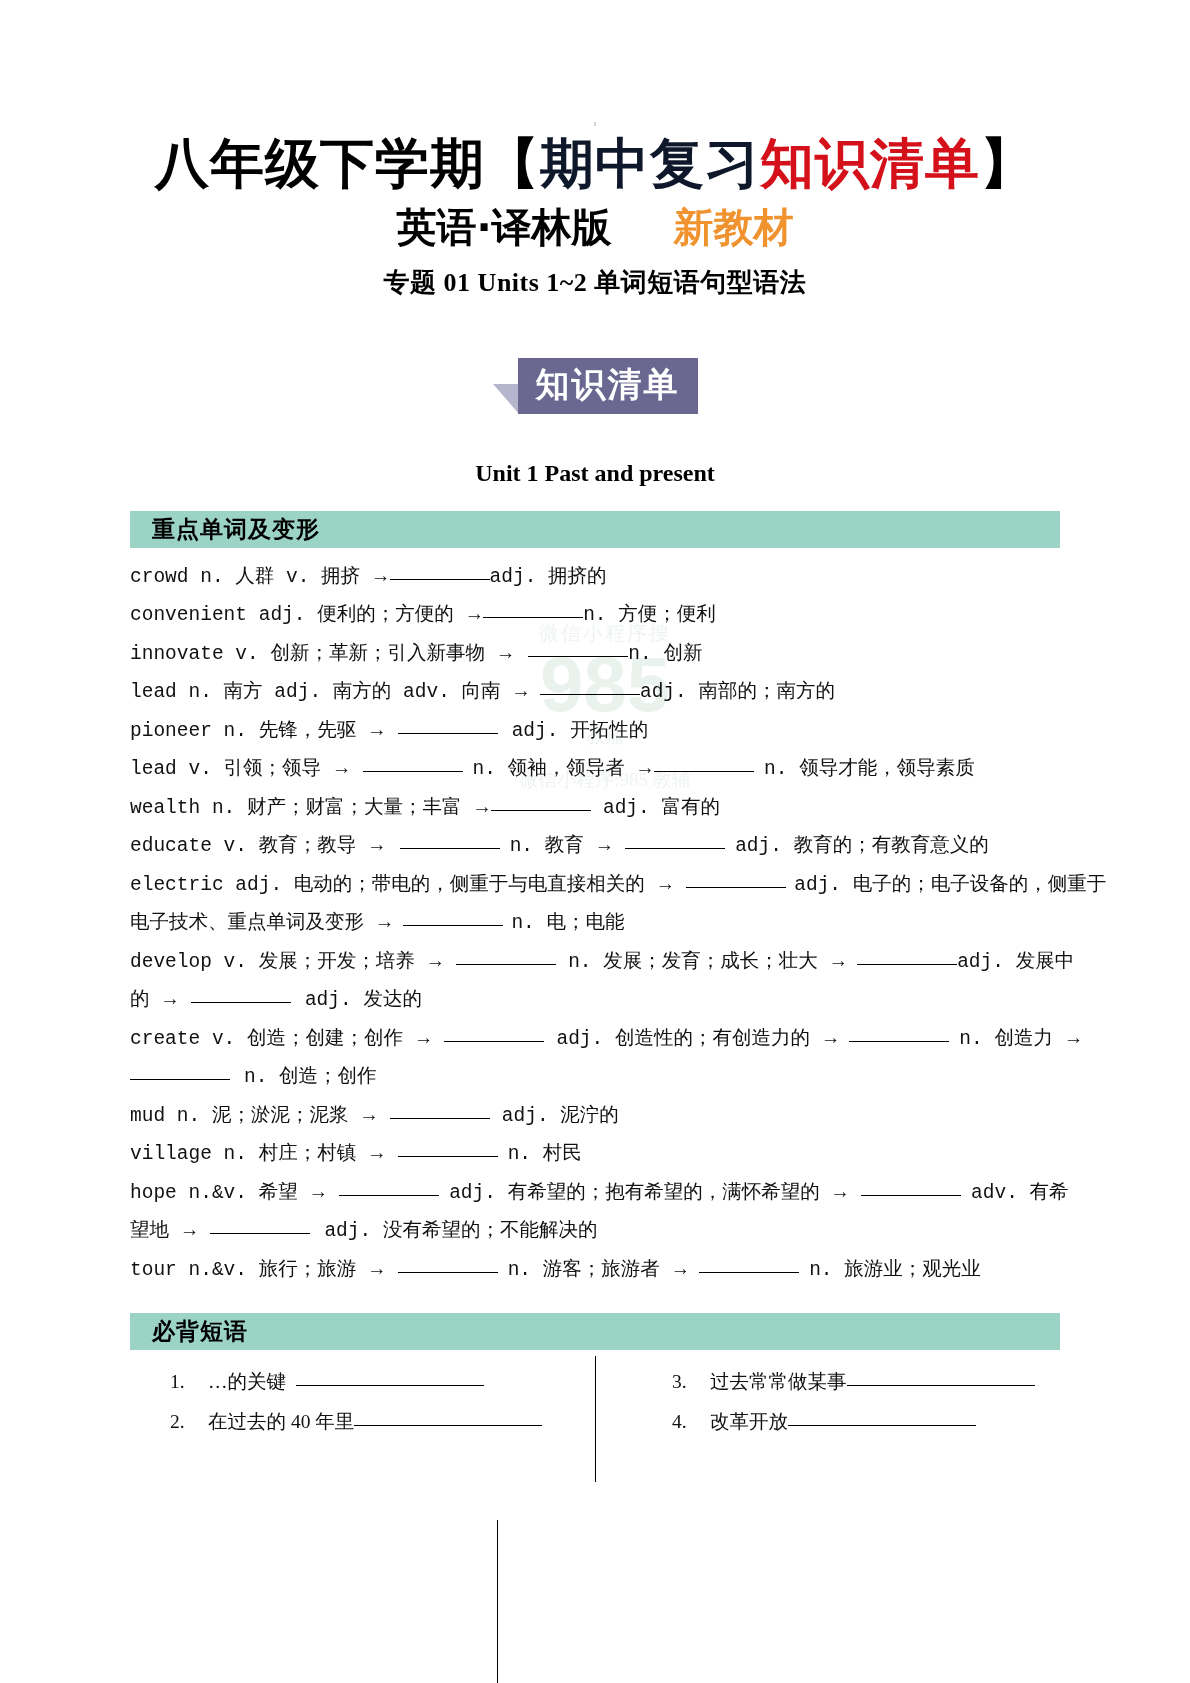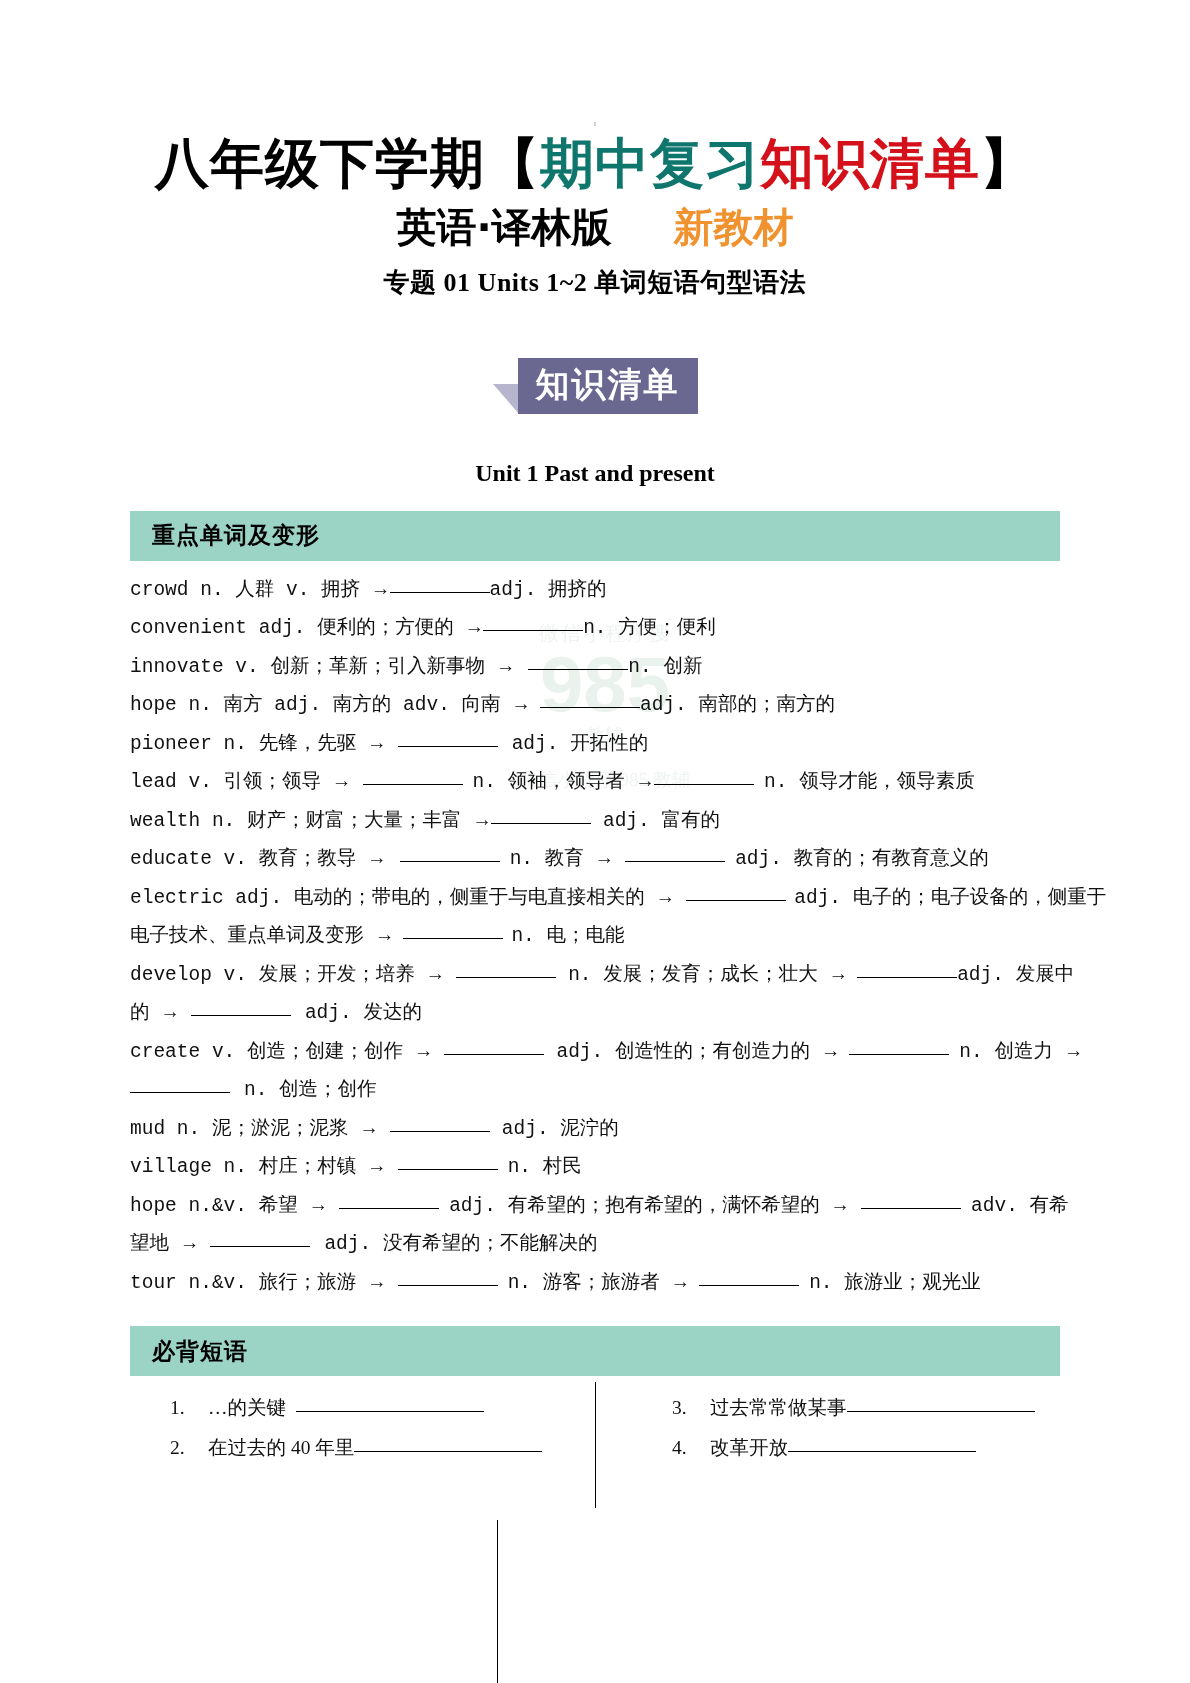--- a/index.html
+++ b/index.html
@@ -37,21 +37,21 @@
   .title-dot { font-size: 9px; color:#999; height: 10px; line-height:10px; }
   .main-title {
     font-family: "DejaVu Sans", "Liberation Sans", sans-serif;
     font-weight: bold;
     font-size: 54px;
     letter-spacing: 1px;
     color: #000;
     line-height: 1.12;
     margin-top: 6px;
   }
-  .t-blue { color: #0f766e; }
+  .t-blue { color: #0f172a; }
   .t-red  { color: #d4111a; }
   .subtitle {
     font-family: "DejaVu Sans", "Liberation Sans", sans-serif;
     font-weight: bold;
     font-size: 40px;
     margin-top: 6px;
     color: #000;
     letter-spacing: 0px;
   }
   .t-orange { color: #f0932f; margin-left: 48px; }
@@ -95,21 +95,21 @@
     margin-top: 46px;
     color: #000000;
     position:relative; z-index:2;
   }
 
   
   .content { width: 930px; margin: 0 auto; position: relative; z-index: 2; }
 
   .section-bar {
     background: #9bd3c4;
-    height: 50px;
+    height: 37px;
     display: flex;
     align-items: center;
     padding-left: 22px;
     margin-top: 24px;
   }
   .section-bar .bar-label {
     font-family: "DejaVu Sans", "Liberation Sans", sans-serif;
     font-weight: bold;
     font-size: 23px;
     color: #000;
@@ -214,21 +214,21 @@
   <div class="content">
 
     <div class="section-bar">
       <span class="bar-label">重点单词及变形</span>
     </div>
 
     <div class="vocab" id="vocab-list">
         <div class="vocab-line"><span>crowd n.  人群  v.  拥挤  </span><span class="arrow">→</span><span class="blank" style="width: 100px;"></span><span>adj.  拥挤的</span></div>
         <div class="vocab-line"><span>convenient adj.  便利的；方便的  </span><span class="arrow">→</span><span class="blank" style="width: 100px;"></span><span>n.  方便；便利</span></div>
         <div class="vocab-line"><span>innovate v.  创新；革新；引入新事物  </span><span class="arrow">→</span><span style="display: inline-block; width: 14px;"></span><span class="blank" style="width: 100px;"></span><span>n.  创新</span></div>
-        <div class="vocab-line"><span>hope n.  南方  adj.  南方的  adv.  向南  </span><span class="arrow">→</span><span style="display: inline-block; width: 10px;"></span><span class="blank" style="width: 100px;"></span><span>adj.  南部的；南方的</span></div>
+        <div class="vocab-line"><span>lead n.  南方  adj.  南方的  adv.  向南  </span><span class="arrow">→</span><span style="display: inline-block; width: 10px;"></span><span class="blank" style="width: 100px;"></span><span>adj.  南部的；南方的</span></div>
         <div class="vocab-line"><span>pioneer n.  先锋，先驱  </span><span class="arrow">→</span><span style="display: inline-block; width: 12px;"></span><span class="blank" style="width: 100px;"></span><span style="display: inline-block; width: 14px;"></span><span>adj.  开拓性的</span></div>
         <div class="vocab-line"><span>lead v.  引领；领导  </span><span class="arrow">→</span><span style="display: inline-block; width: 12px;"></span><span class="blank" style="width: 100px;"></span><span style="display: inline-block; width: 10px;"></span><span>n.  领袖，领导者  </span><span class="arrow">→</span><span class="blank" style="width: 100px;"></span><span style="display: inline-block; width: 10px;"></span><span>n.  领导才能，领导素质</span></div>
         <div class="vocab-line"><span>wealth n.  财产；财富；大量；丰富  </span><span class="arrow">→</span><span class="blank" style="width: 100px;"></span><span style="display: inline-block; width: 12px;"></span><span>adj.  富有的</span></div>
         <div class="vocab-line"><span>educate v.  教育；教导  </span><span class="arrow">→</span><span style="display: inline-block; width: 14px;"></span><span class="blank" style="width: 100px;"></span><span style="display: inline-block; width: 10px;"></span><span>n.  教育  </span><span class="arrow">→</span><span style="display: inline-block; width: 12px;"></span><span class="blank" style="width: 100px;"></span><span style="display: inline-block; width: 10px;"></span><span>adj.  教育的；有教育意义的</span></div>
         <div class="vocab-line"><span>electric adj.  电动的；带电的，侧重于与电直接相关的  </span><span class="arrow">→</span><span style="display: inline-block; width: 12px;"></span><span class="blank" style="width: 100px;"></span><span style="display: inline-block; width: 8px;"></span><span>adj.  电子的；电子设备的，侧重于</span></div>
         <div class="vocab-line"><span>电子技术、重点单词及变形  </span><span class="arrow">→</span><span style="display: inline-block; width: 10px;"></span><span class="blank" style="width: 100px;"></span><span style="display: inline-block; width: 8px;"></span><span>n.  电；电能</span></div>
         <div class="vocab-line"><span>develop v.  发展；开发；培养  </span><span class="arrow">→</span><span style="display: inline-block; width: 12px;"></span><span class="blank" style="width: 100px;"></span><span style="display: inline-block; width: 12px;"></span><span>n.  发展；发育；成长；壮大  </span><span class="arrow">→</span><span style="display: inline-block; width: 10px;"></span><span class="blank" style="width: 100px;"></span><span>adj.  发展中</span></div>
         <div class="vocab-line"><span>的  </span><span class="arrow">→</span><span style="display: inline-block; width: 12px;"></span><span class="blank" style="width: 100px;"></span><span style="display: inline-block; width: 14px;"></span><span>adj.  发达的</span></div>
         <div class="vocab-line"><span>create v.  创造；创建；创作  </span><span class="arrow">→</span><span style="display: inline-block; width: 12px;"></span><span class="blank" style="width: 100px;"></span><span style="display: inline-block; width: 12px;"></span><span>adj.  创造性的；有创造力的  </span><span class="arrow">→</span><span style="display: inline-block; width: 10px;"></span><span class="blank" style="width: 100px;"></span><span style="display: inline-block; width: 10px;"></span><span>n.  创造力  </span><span class="arrow">→</span></div>
         <div class="vocab-line"><span class="blank" style="width: 100px;"></span><span style="display: inline-block; width: 14px;"></span><span>n.  创造；创作</span></div>

